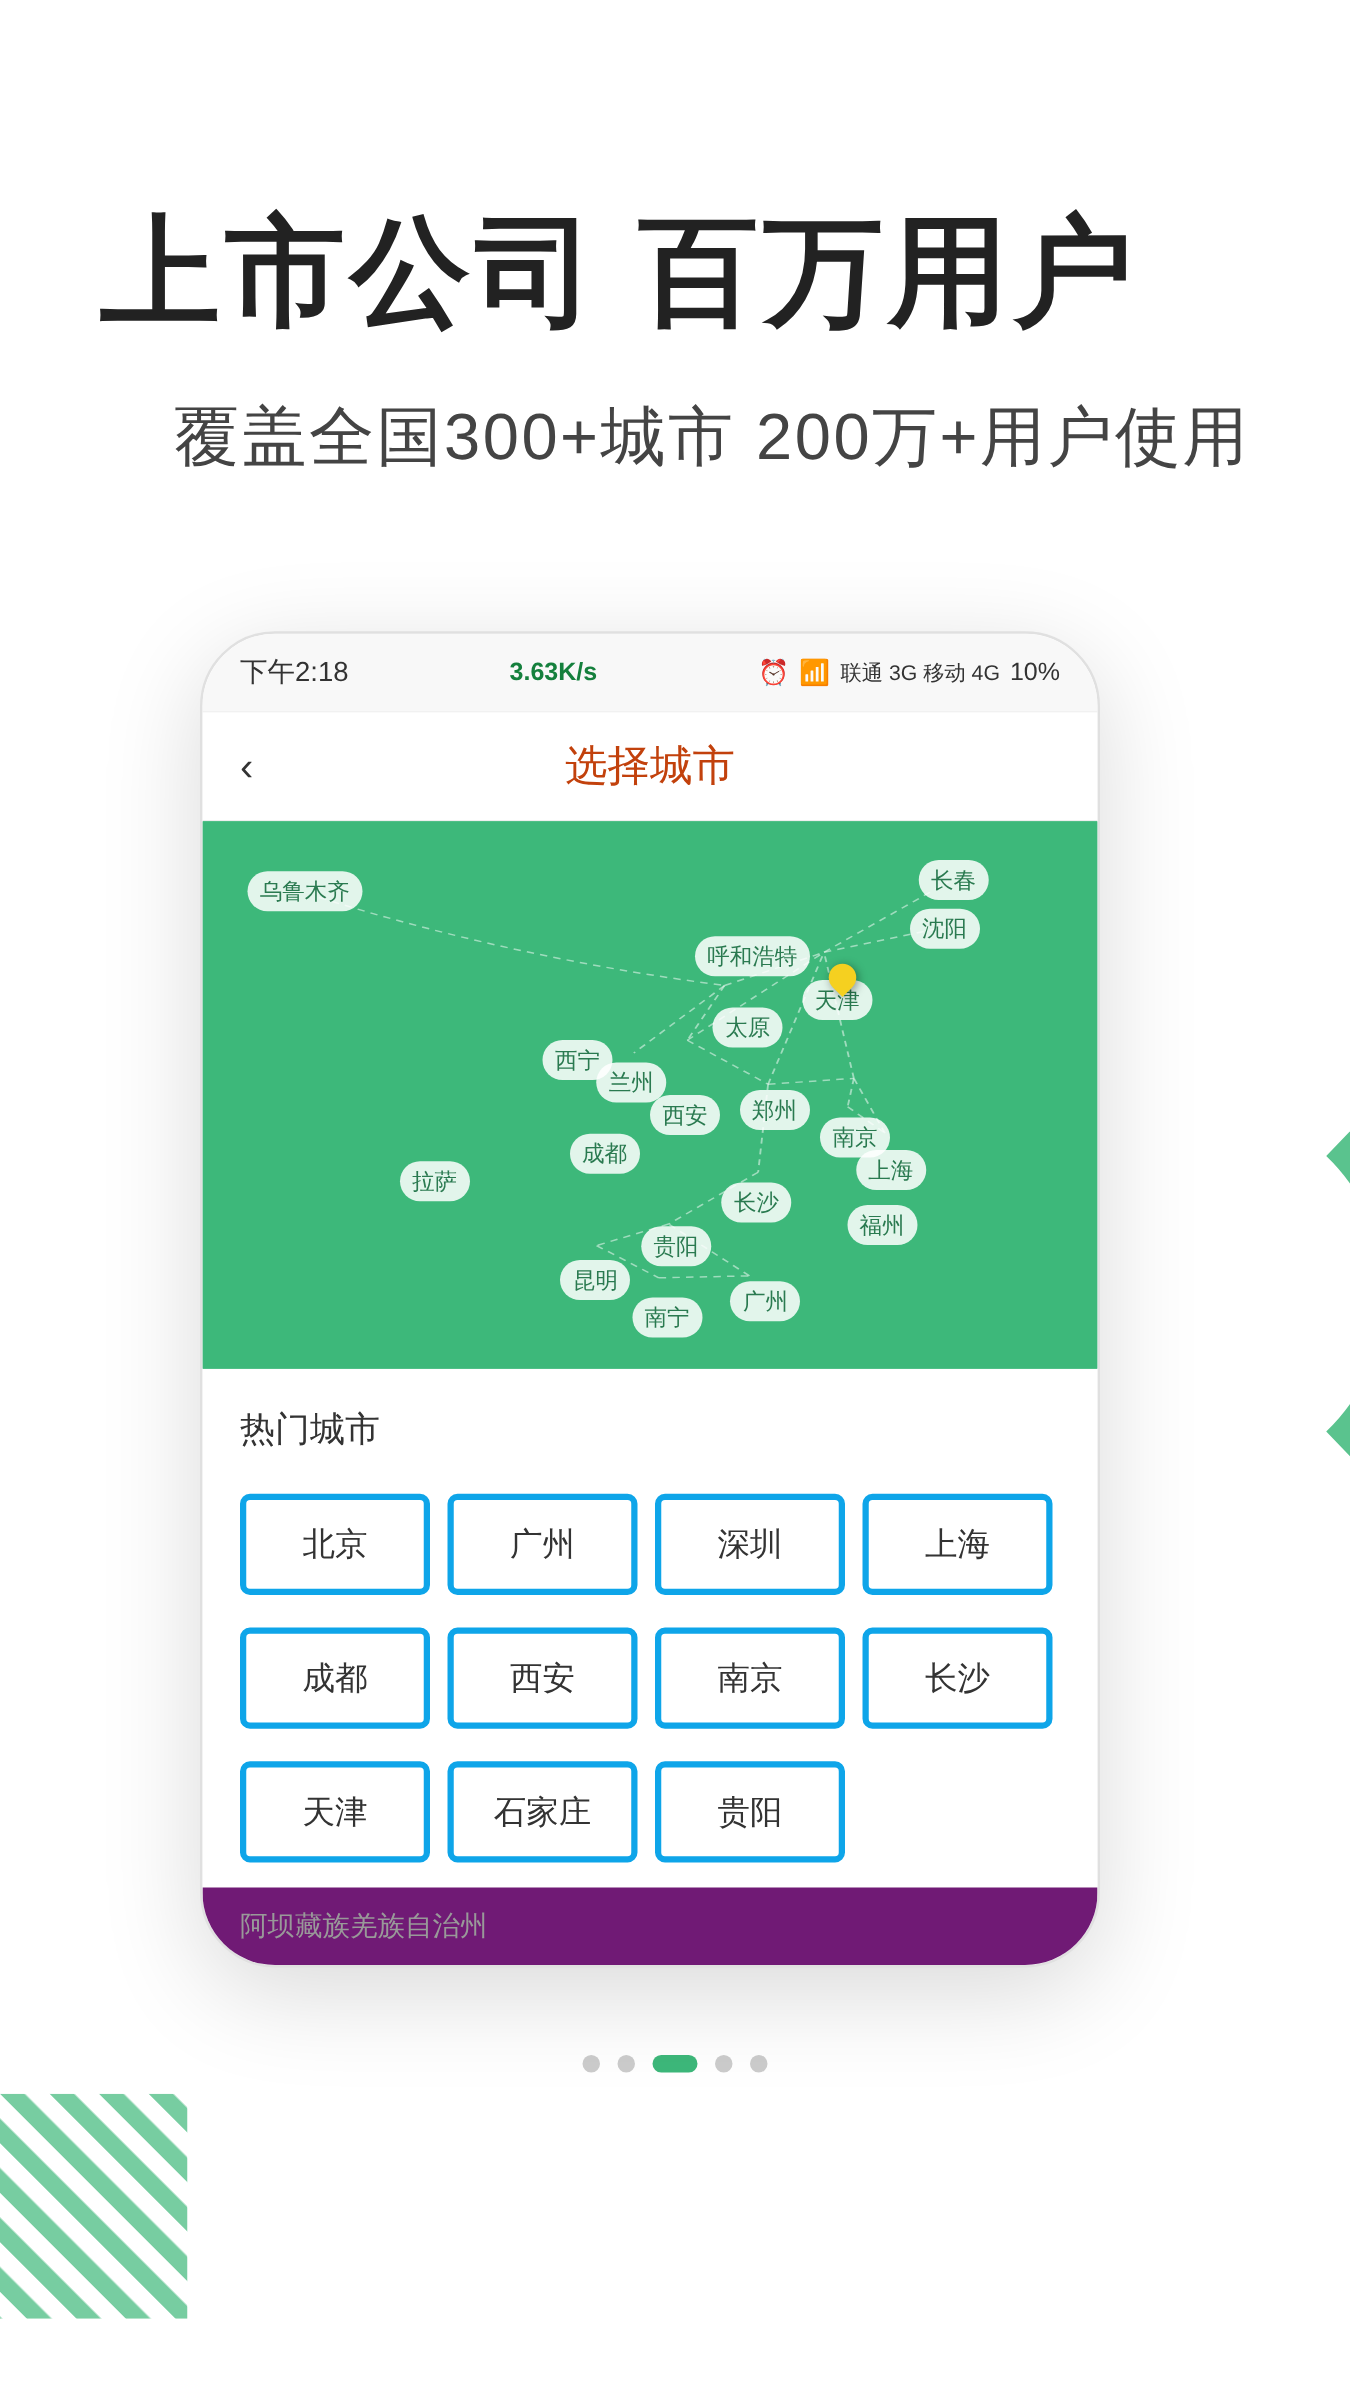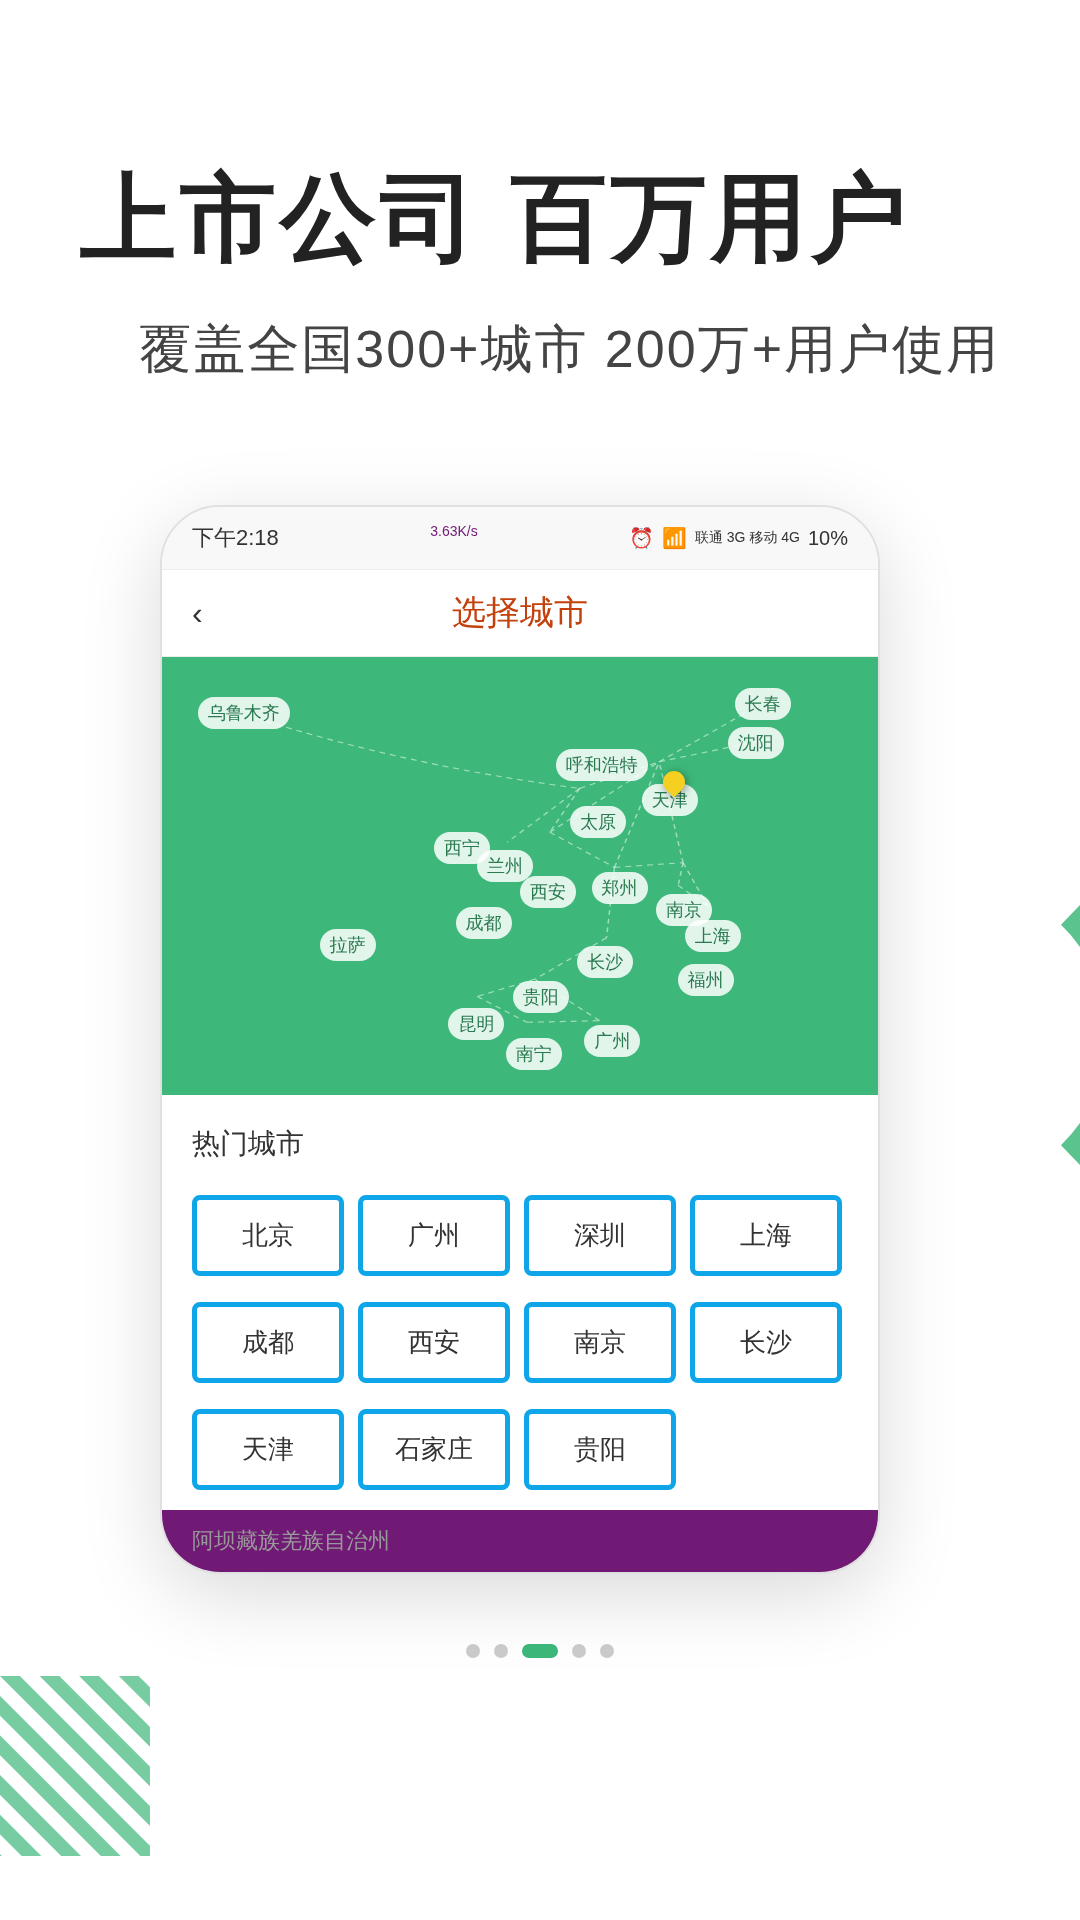--- a/index.html
+++ b/index.html
@@ -54,20 +54,21 @@
       z-index: 2;
       margin-left: -40px;
     }
 
     
     .status-bar {
       background: #f8f8f8;
       padding: 16px 30px;
       display: flex;
       justify-content: space-between;
+      align-items: center;
       font-size: 22px;
       color: #333;
       border-bottom: 1px solid #eee;
     }
     .status-left { font-weight: 500; }
     .status-right {
       display: flex;
       gap: 8px;
       align-items: center;
       font-size: 20px;
@@ -216,25 +217,25 @@
   <div class="arc-wrapper">
     <svg width="200" height="300" viewBox="0 0 200 300">
       <path d="M 200 0 A 180 180 0 0 1 200 260" fill="none" stroke="#3db87a" stroke-width="55" opacity="0.85"></path>
     </svg>
   </div>
 
   <div class="phone-mockup">
 
     <div class="status-bar">
       <span class="status-left">下午2:18</span>
-      <span style="font-size:14px; color:#701a75;">3.63K/s</span>
+      <span style="font-size:20px; color:#15803d;font-weight:bold;">3.63K/s</span>
       <span class="status-right">
         <span>⏰</span>
         <span>📶</span>
-        <span style="font-size:14px;">联通 3G  移动 4G</span>
+        <span style="font-size:17px;">联通 3G  移动 4G</span>
         <span>10%</span>
       </span>
     </div>
 
     <div class="phone-nav">
       <span class="phone-nav-back">‹</span>
       <span class="phone-nav-title">选择城市</span>
     </div>
 
     <div class="map-container">

